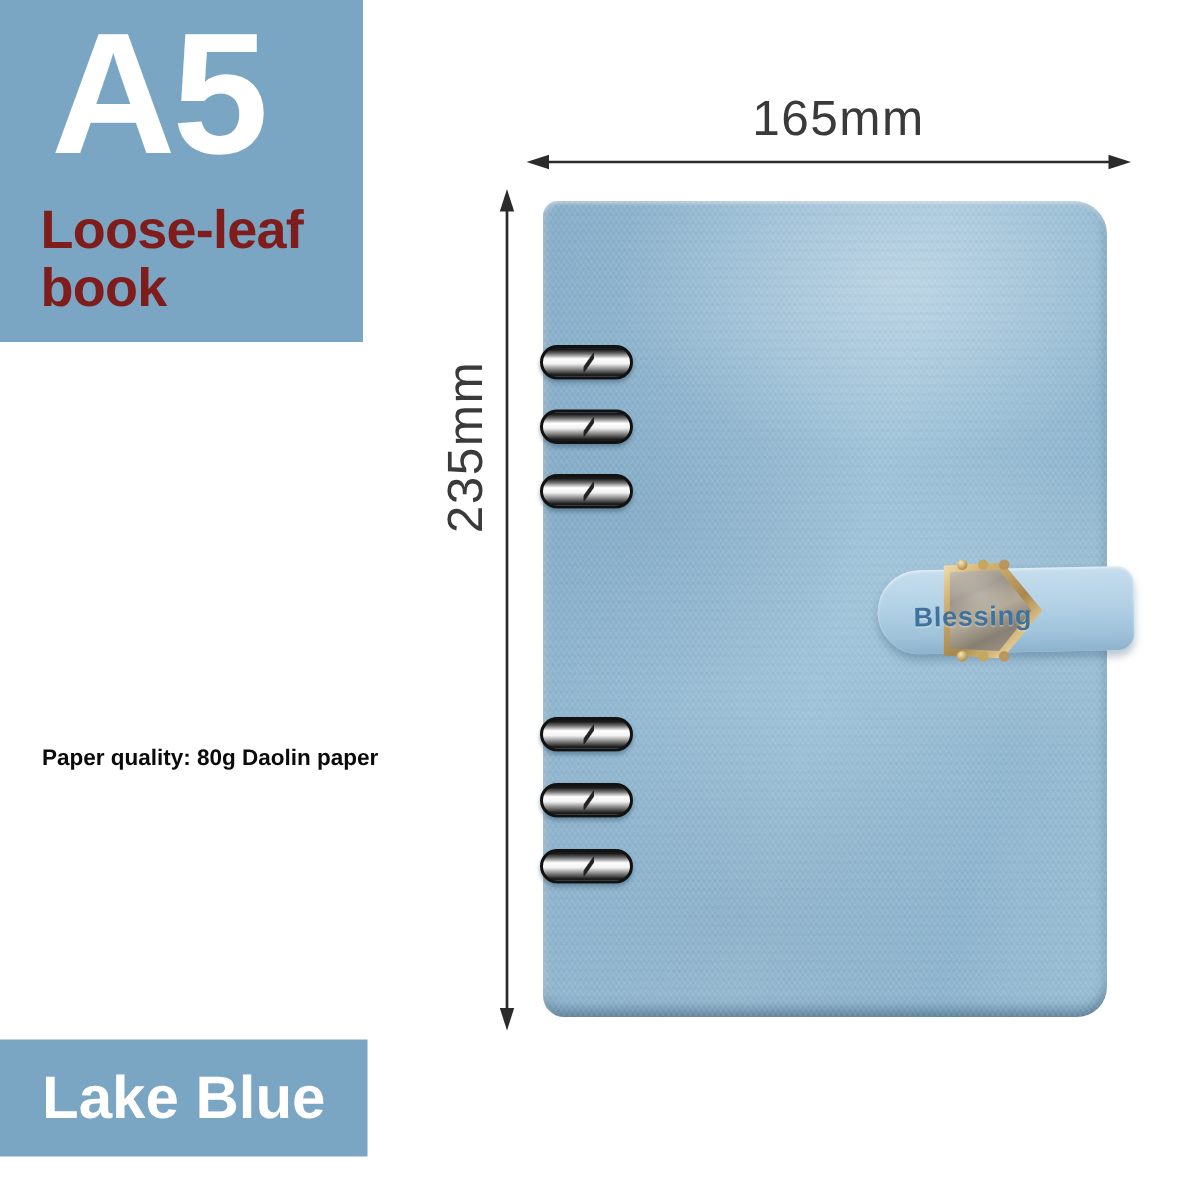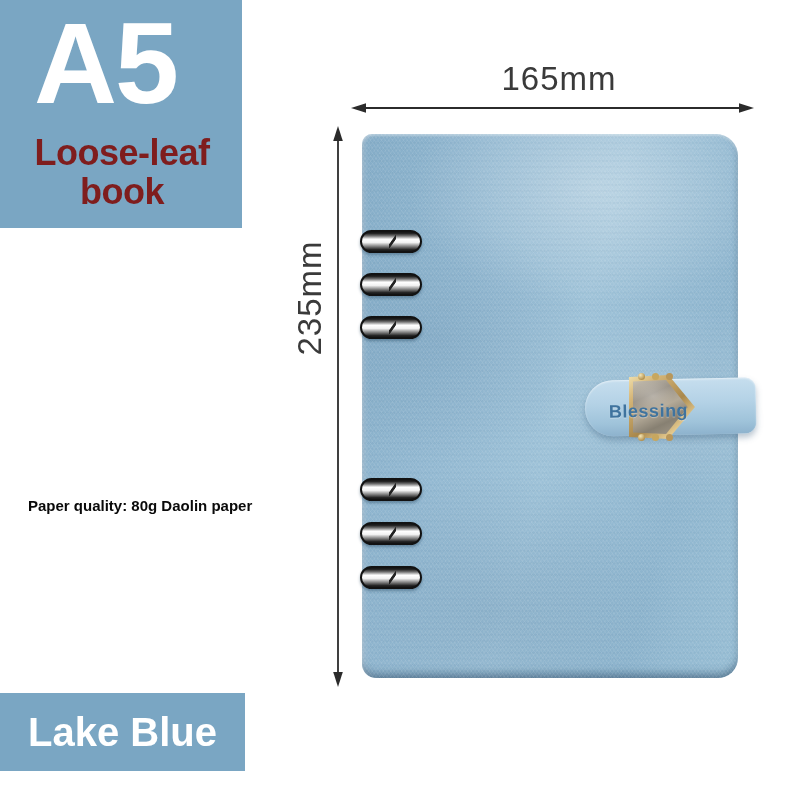--- a/index.html
+++ b/index.html
@@ -2,21 +2,21 @@
 <html><head>
 <meta charset="utf-8">
 <style>
   html,body{margin:0;padding:0;background:#ffffff;}
   #canvas{
     position:relative;width:800px;height:800px;background:#ffffff;
     overflow:hidden;font-family:"Liberation Sans",sans-serif;
   }
   
   .label-box{position:absolute;background:#7aa6c3;}
-  #size-badge{left:0;top:0;width:242px;height:228px;text-align:center;}
+  #size-badge{left:0;top:0;width:242px;height:228px;}
   .badge-size{
     position:absolute;left:34px;top:6px;color:#ffffff;
     font-size:115px;font-weight:700;line-height:1;letter-spacing:-2px;
   }
   .badge-type{
     position:absolute;left:27px;top:134px;width:190px;color:#7f1d1d;
     font-size:36px;font-weight:700;line-height:1.08;letter-spacing:-0.5px;
   }
   #color-box{left:0;top:693px;width:245px;height:78px;
     display:flex;align-items:center;justify-content:center;}

